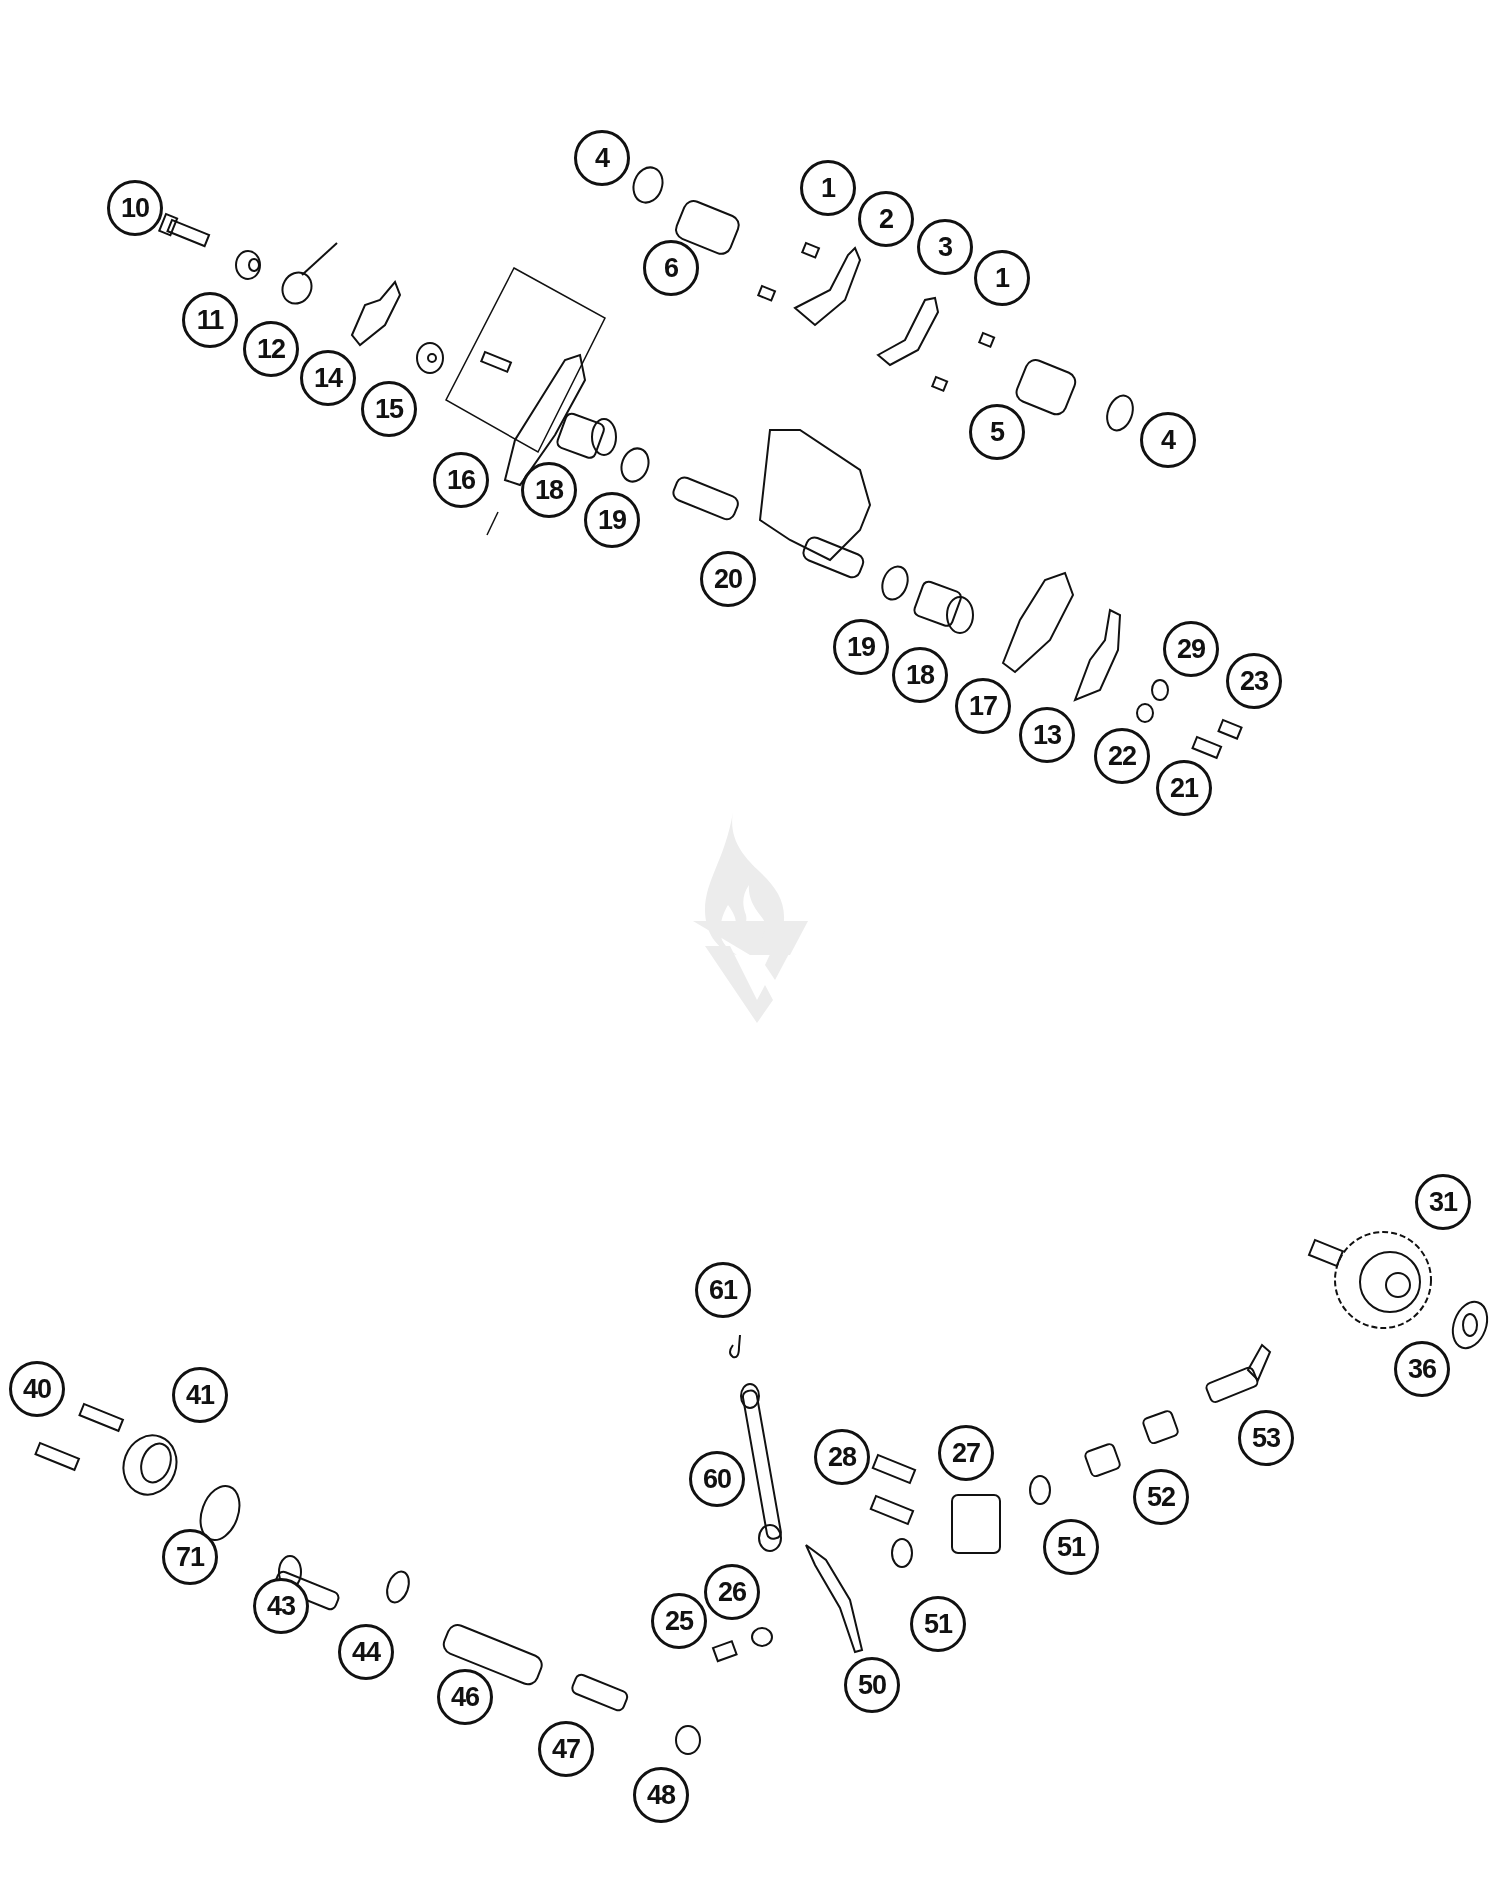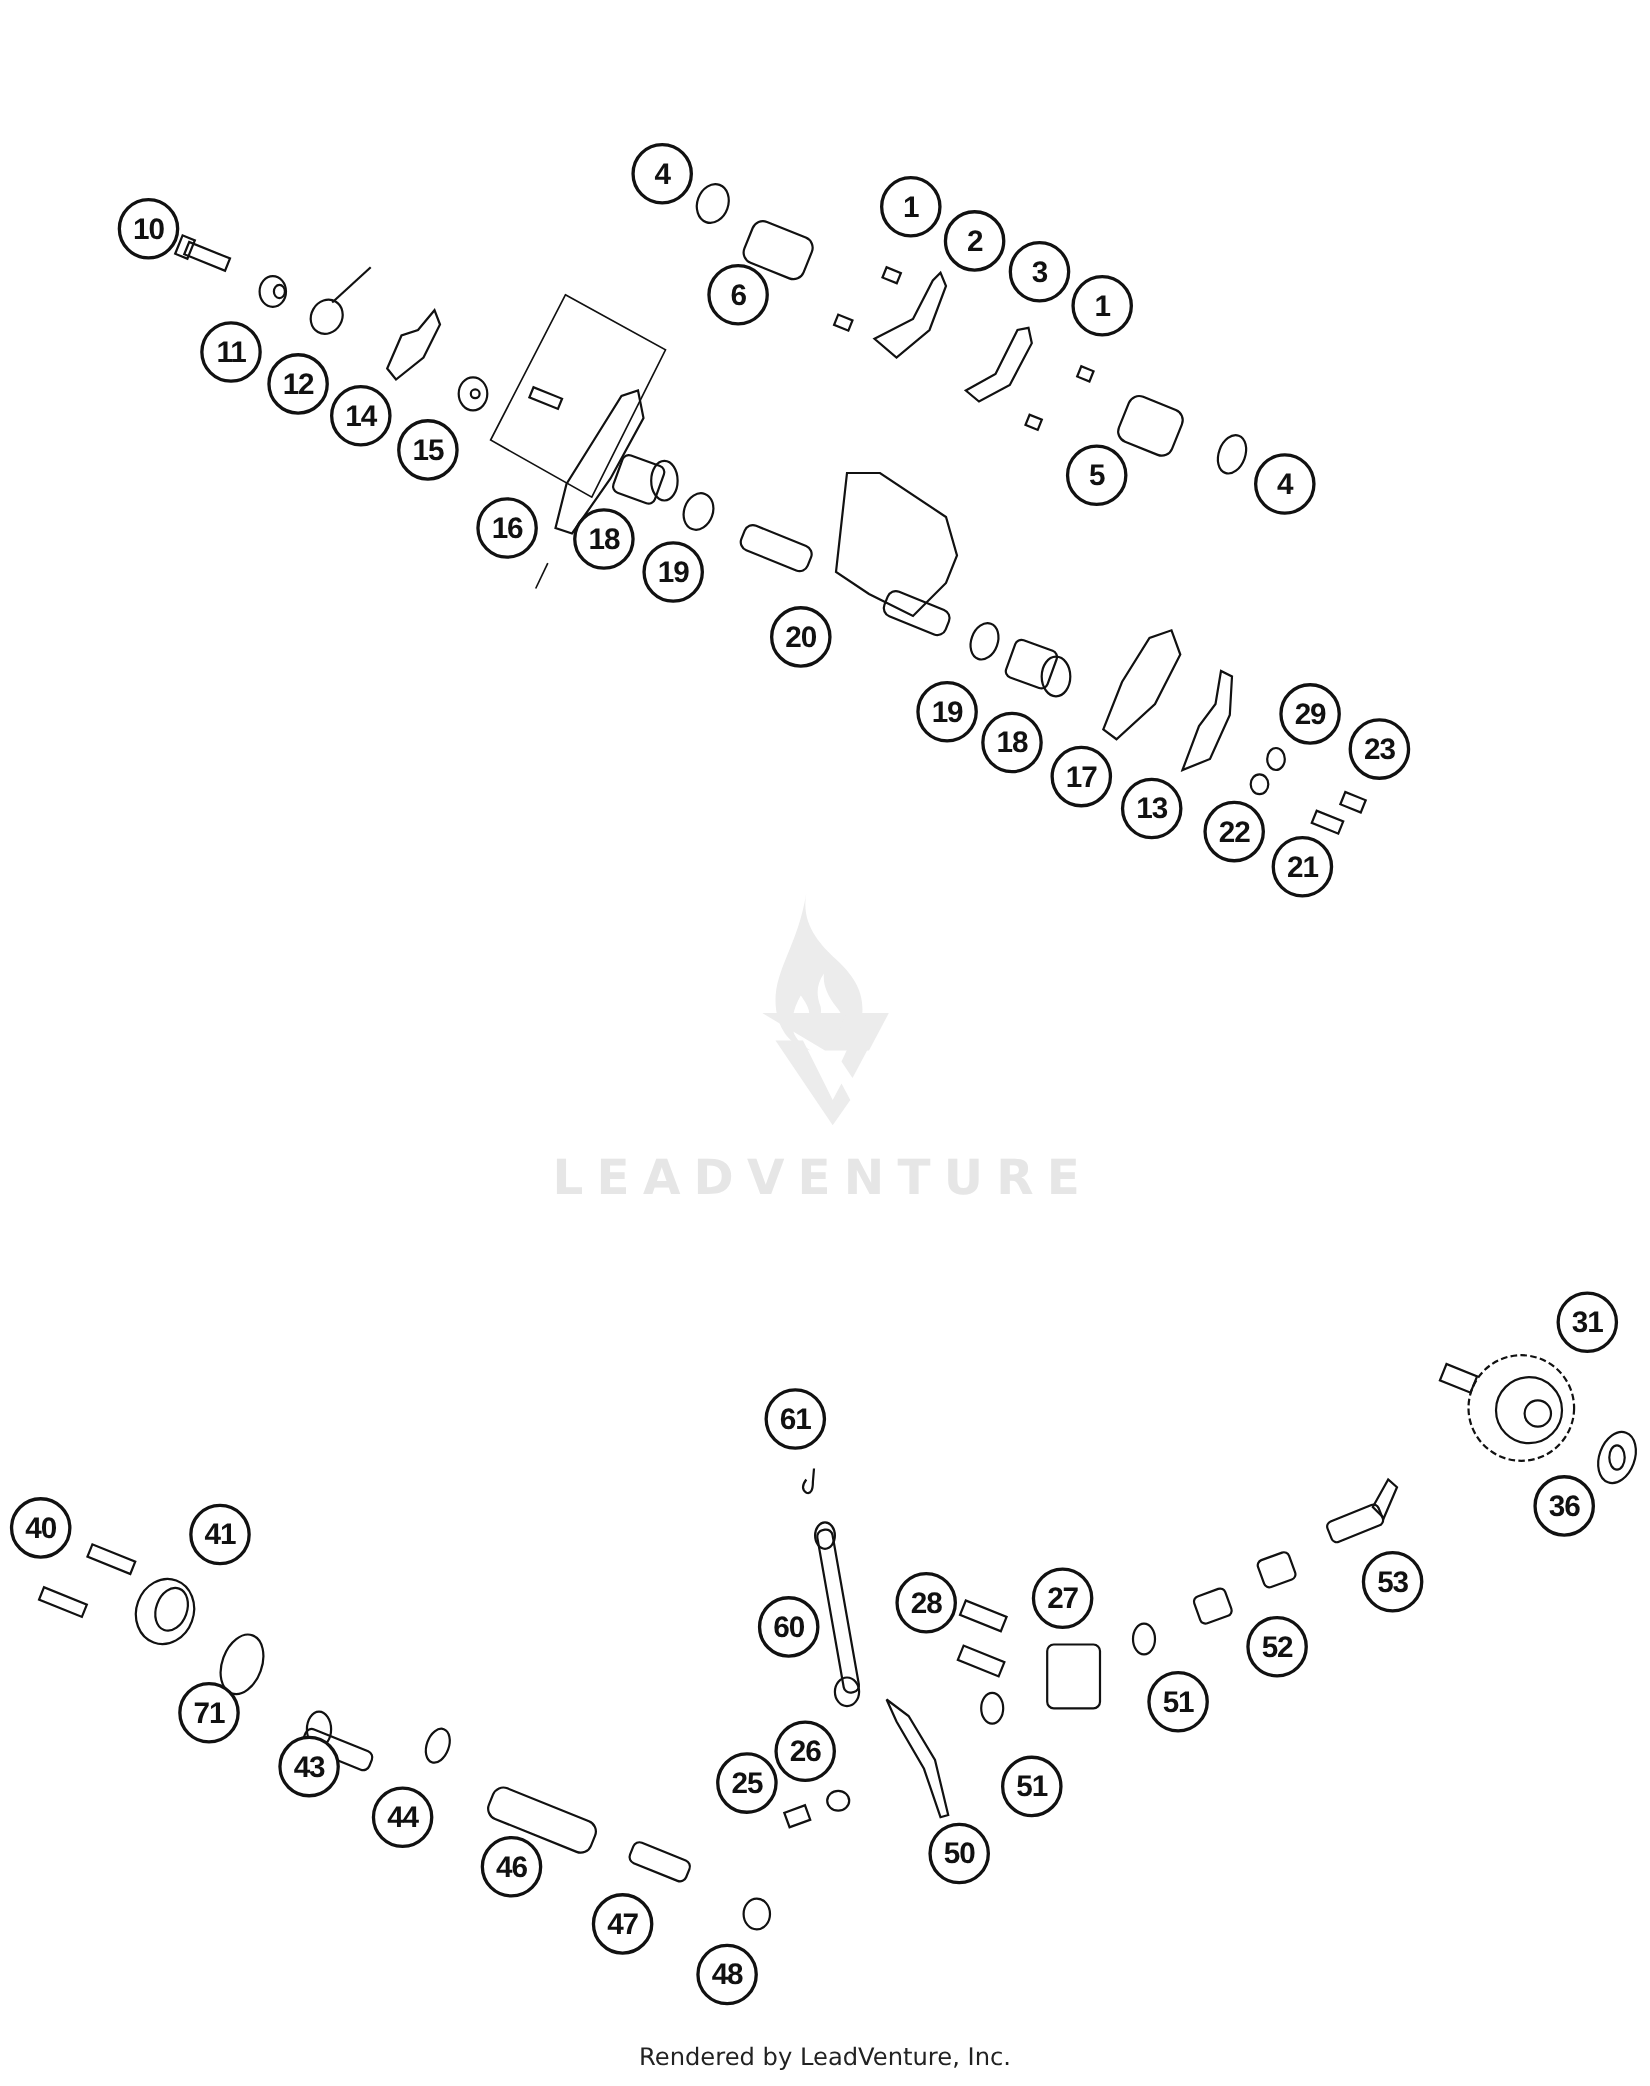--- a/index.html
+++ b/index.html
@@ -17,21 +17,20 @@
 
   <svg class="parts" width="1500" height="1896">
     <g fill="#ececec">
       <path d="M733,812 C728,840 745,858 760,872 C775,886 785,900 784,920 C783,935 775,945 768,950 C772,935 768,925 760,915 C752,905 748,895 749,885 C742,895 742,905 746,915 C748,925 742,930 735,928 C738,920 733,912 728,905 C722,915 718,928 722,940 C726,948 732,952 737,955 C715,950 705,930 705,910 C705,880 725,860 733,812 Z"></path>
       <polygon points="693,921 808,921 790,955 750,955"></polygon>
       <polygon points="705,946 730,946 757,1000 765,985 773,1000 757,1023"></polygon>
       <polygon points="750,921 770,921 757,948"></polygon>
       <polygon points="780,933 800,933 775,980 765,965"></polygon>
     </g>
   </svg>
-  <div class="wm-text">LEADVENTURE</div>
 
   <svg class="parts" width="1500" height="1896" fill="none" stroke="#111" stroke-width="2">
 
     <g>
         <rect x="172" y="220" width="40" height="12" transform="rotate(22 172 220)"></rect>
         <rect x="166" y="214" width="12" height="18" transform="rotate(22 166 214)"></rect>
       </g>
 
     <g>
         <ellipse cx="248" cy="265" rx="12" ry="14"></ellipse>
@@ -219,14 +218,13 @@
       <div class="callout" style="left: 732px; top: 1592px;">26</div>
       <div class="callout" style="left: 679px; top: 1621px;">25</div>
       <div class="callout" style="left: 938px; top: 1624px;">51</div>
       <div class="callout" style="left: 366px; top: 1652px;">44</div>
       <div class="callout" style="left: 872px; top: 1685px;">50</div>
       <div class="callout" style="left: 465px; top: 1697px;">46</div>
       <div class="callout" style="left: 566px; top: 1749px;">47</div>
       <div class="callout" style="left: 661px; top: 1795px;">48</div>
     </div>
 
-  <div class="footer">Rendered by LeadVenture, Inc.</div>
 </div>
 
 </body></html>

